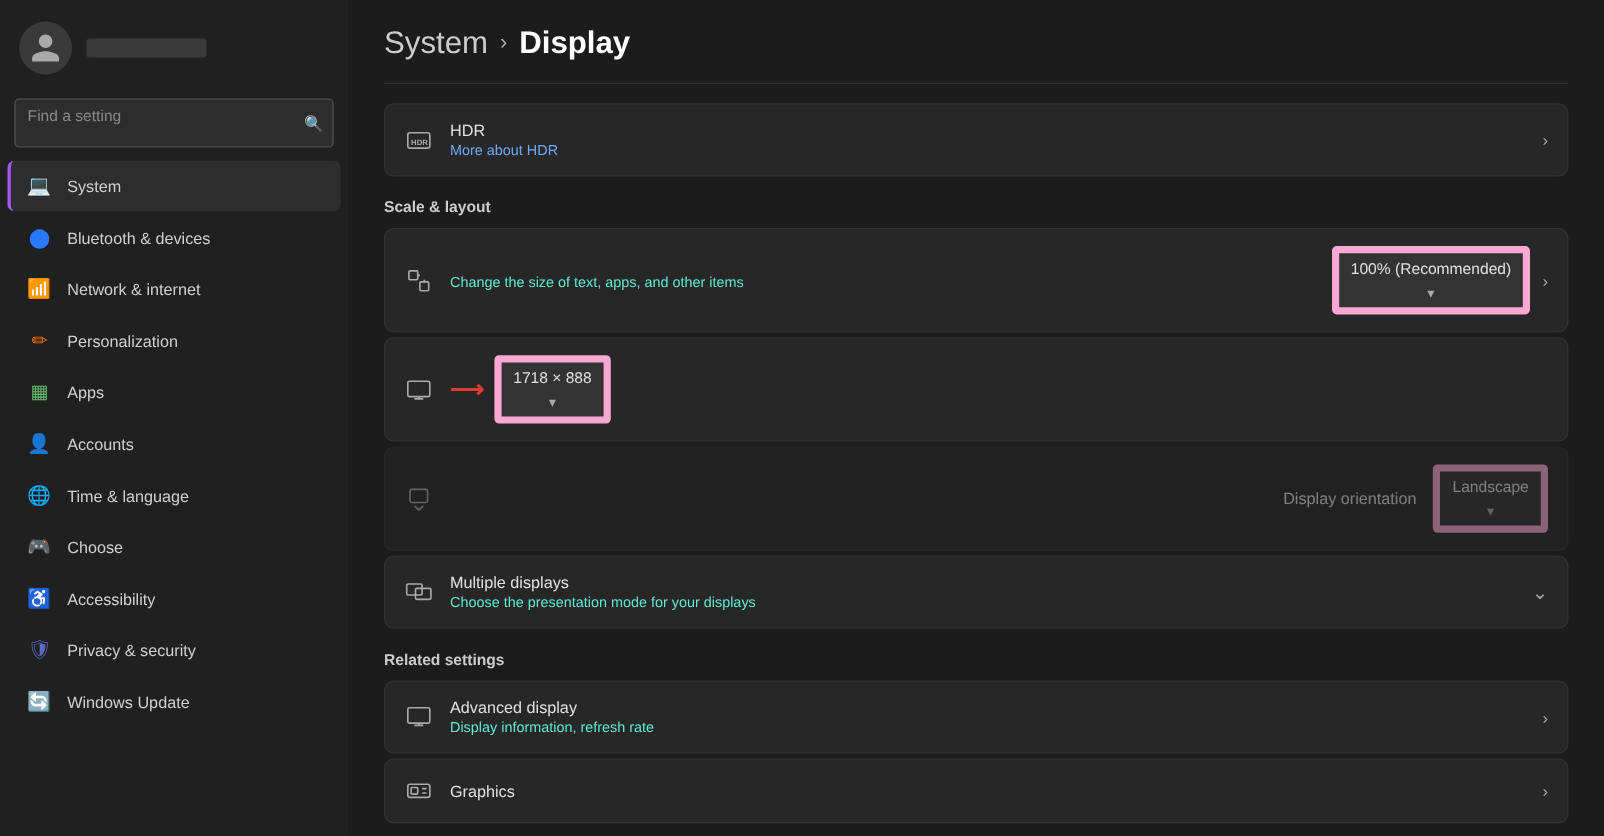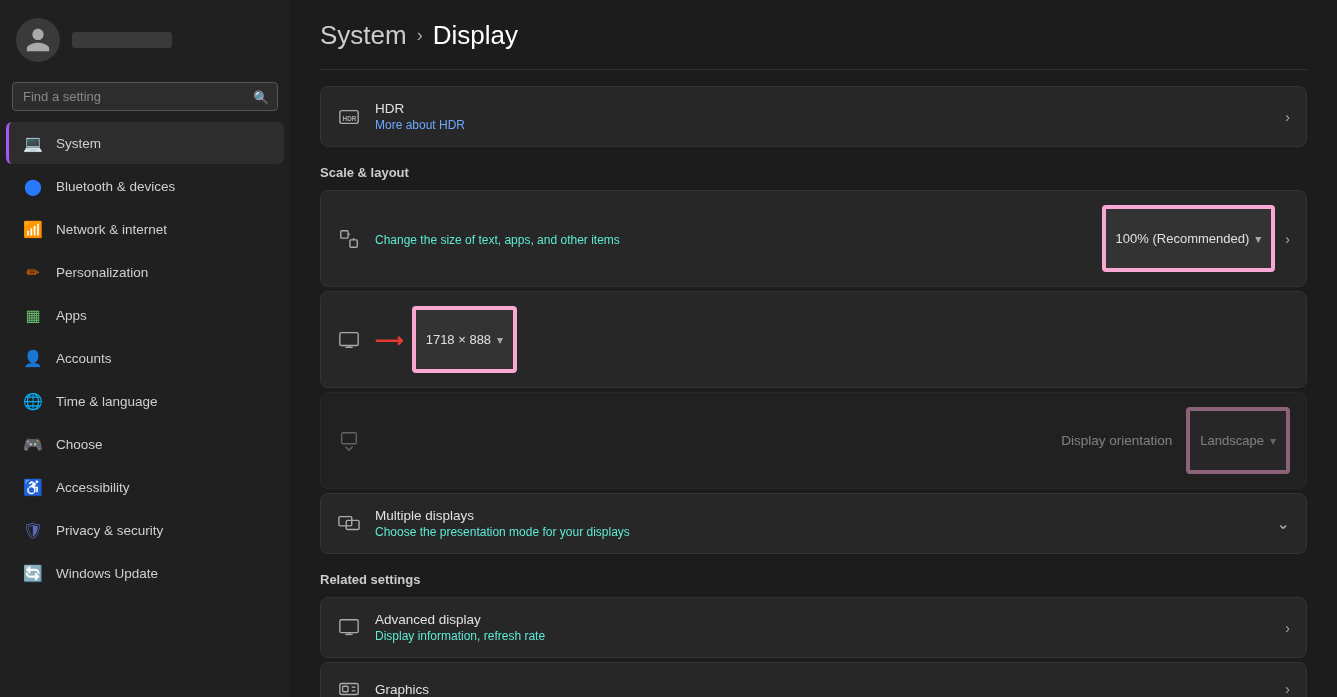--- a/index.html
+++ b/index.html
@@ -60,21 +60,21 @@
       margin: 4px 12px 10px 12px;
       position: relative;
     }
 
     .search-box input {
       width: 100%;
       background: #2d2d2d;
       border: 1px solid #555;
       border-radius: 4px;
       color: #ccc;
-      padding: 6px 32px 6px 10px;
+      padding: 6px 32px 18px 10px;
       font-size: 13px;
       outline: none;
     }
 
     .search-box input::placeholder { color: #888; }
 
     .search-icon-wrap {
       position: absolute;
       right: 8px;
       top: 50%;
@@ -149,21 +149,21 @@
       font-weight: 300;
     }
 
     .breadcrumb-parent {
       color: #ccc;
       font-size: 26px;
       font-weight: 300;
     }
 
     .breadcrumb-current {
-      font-weight: 400;
+      font-weight: 700;
       color: #fff;
     }
 
     .divider {
       height: 1px;
       background: #333;
       margin-bottom: 16px;
     }
 
     .section-title {
@@ -220,30 +220,31 @@
 
     .card-right {
       display: flex;
       align-items: center;
       gap: 6px;
       flex-shrink: 0;
     }
 
     .dropdown-btn {
       background: #333;
-      border: 4px solid #f9a8d4;
+      border: 6px solid #f9a8d4;
       border-radius: 4px;
       color: #e0e0e0;
-      padding: 22px 10px;
+      padding: 5px 10px;
       font-size: 13px;
       display: flex;
       align-items: center;
       gap: 6px;
       cursor: pointer;
       white-space: nowrap;
+      flex-direction: column;
     }
 
     .chevron-right {
       color: #aaa;
       font-size: 14px;
       margin-left: 4px;
     }
 
     .chevron-down {
       color: #aaa;

